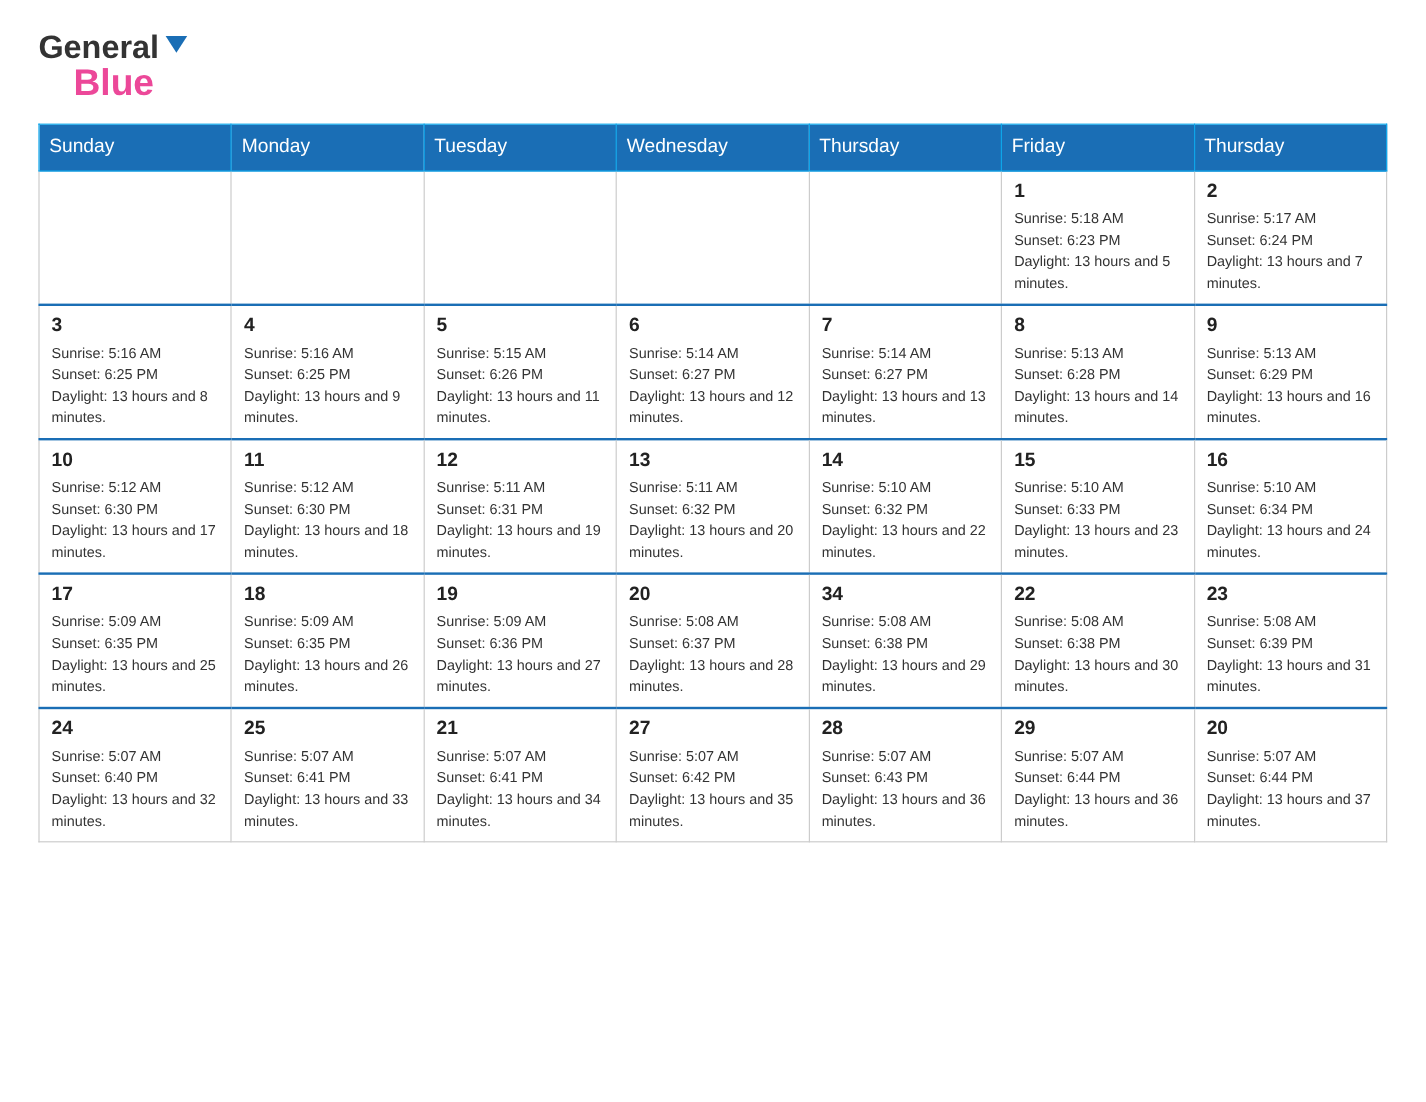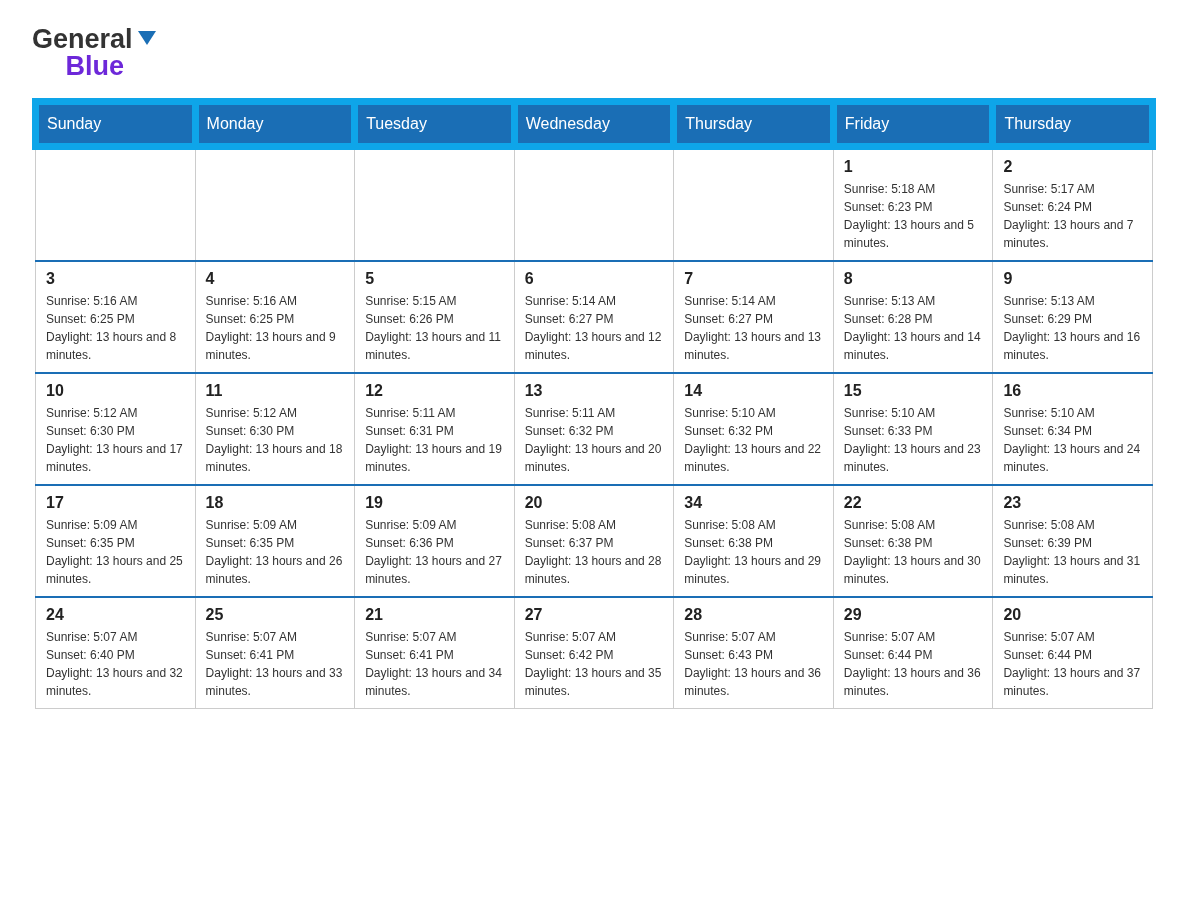--- a/index.html
+++ b/index.html
@@ -35,21 +35,21 @@
       border-collapse: collapse;
       border: 1.5px solid #1a6eb5;
     }
     .calendar th {
       background-color: #1a6eb5;
       color: #fff;
       font-size: 16px;
       font-weight: normal;
       padding: 10px 8px;
       text-align: left;
-      border: 7px solid #0ea5e9;
+      border: 1px solid #0ea5e9;
     }
     .calendar td {
       vertical-align: top;
       padding: 8px 10px;
       font-size: 12.5px;
       color: #333;
       border: 1px solid #ccc;
       width: calc(100% / 7);
       min-height: 90px;
     }
@@ -93,21 +93,21 @@
   <div class="logo-container">
     <div class="logo-line1">
       <span style="font-size:27px;font-weight:bold;color:#333;font-family:Arial,sans-serif;">General</span>
       <span style="display:inline-block;margin-left:3px;">
         <svg width="22" height="22" viewBox="0 0 22 22">
           <polygon points="2,4 20,4 11,18" fill="#1a6eb5"></polygon>
         </svg>
       </span>
     </div>
     <div class="logo-line2">
-      <span style="font-size:27px;font-weight:bold;color:#6d28d9;font-family:Arial,sans-serif;">Blue</span>
+      <span style="font-size:31px;font-weight:bold;color:#ec4899;font-family:Arial,sans-serif;">Blue</span>
     </div>
   </div>
 </div>
 
 <table class="calendar">
   <thead>
     <tr>
     <th>Sunday</th>
         <th>Monday</th>
         <th>Tuesday</th>

